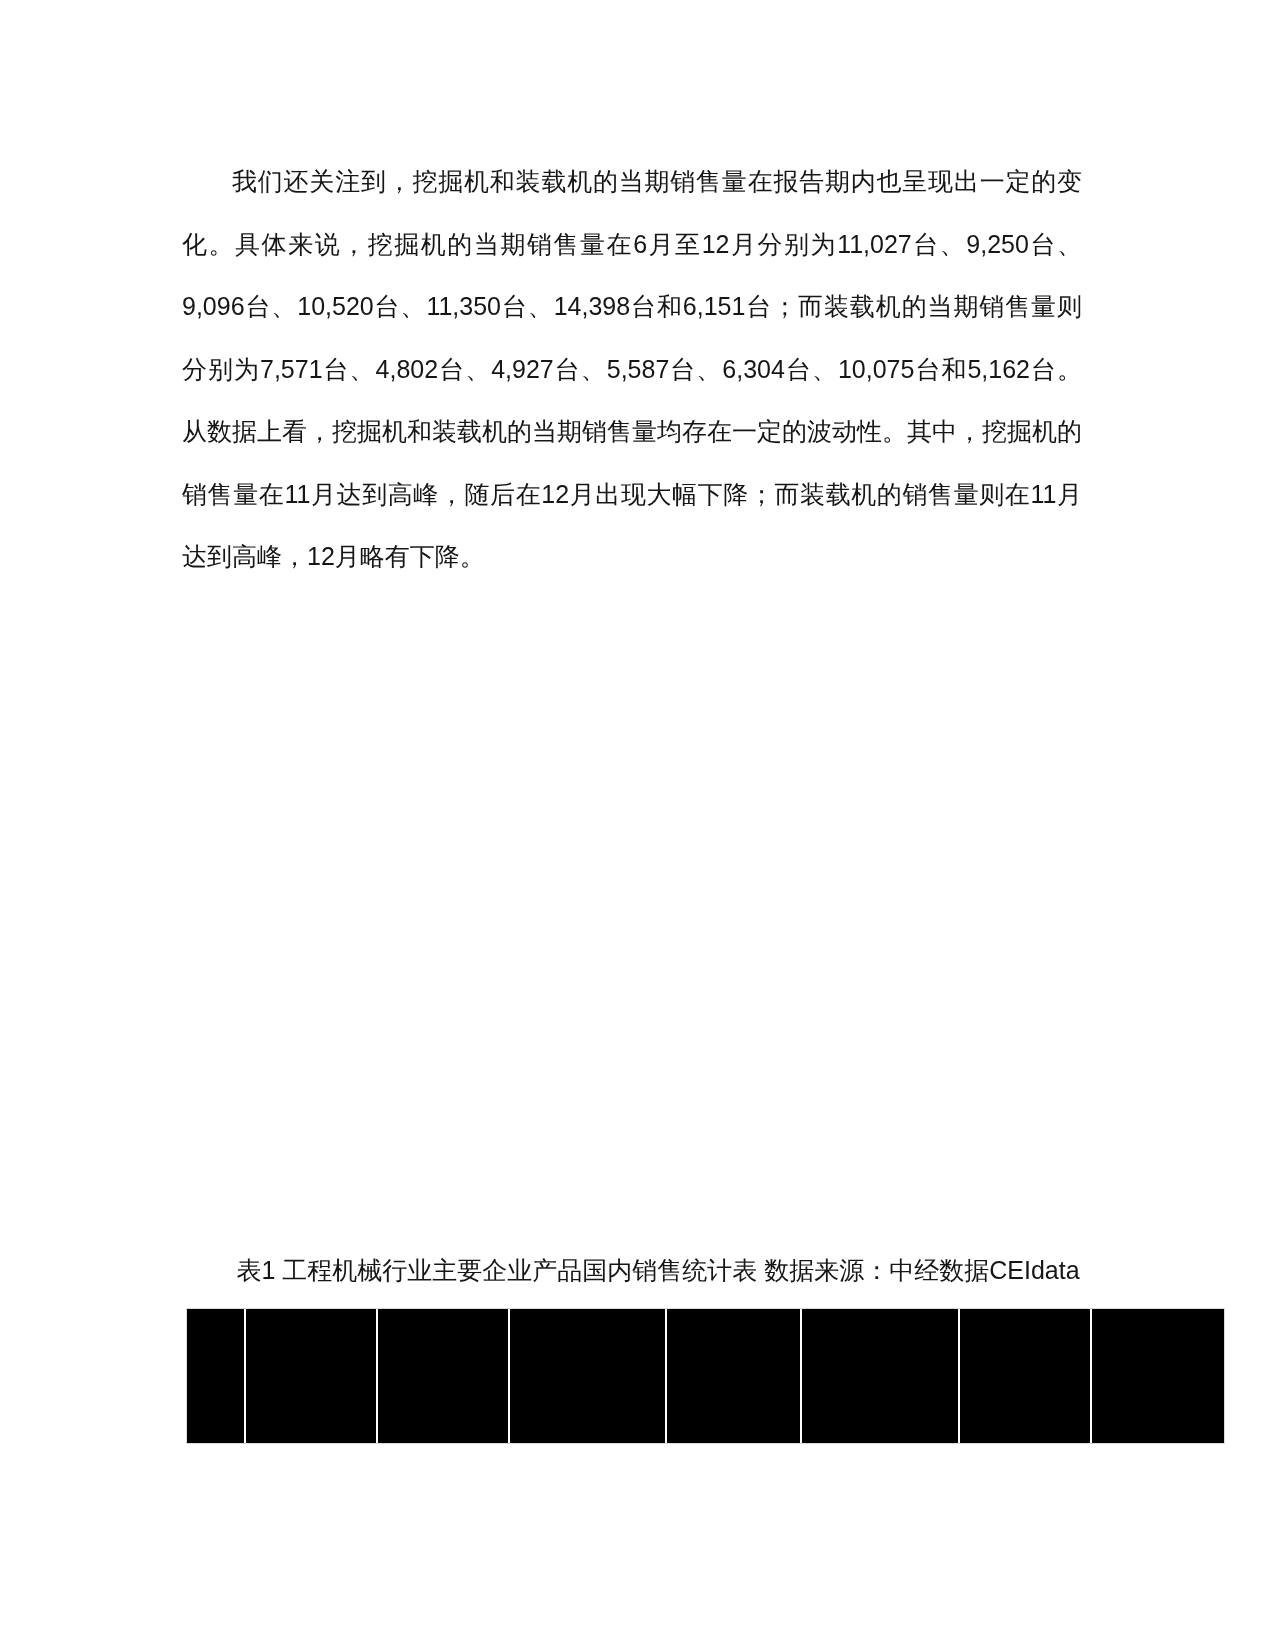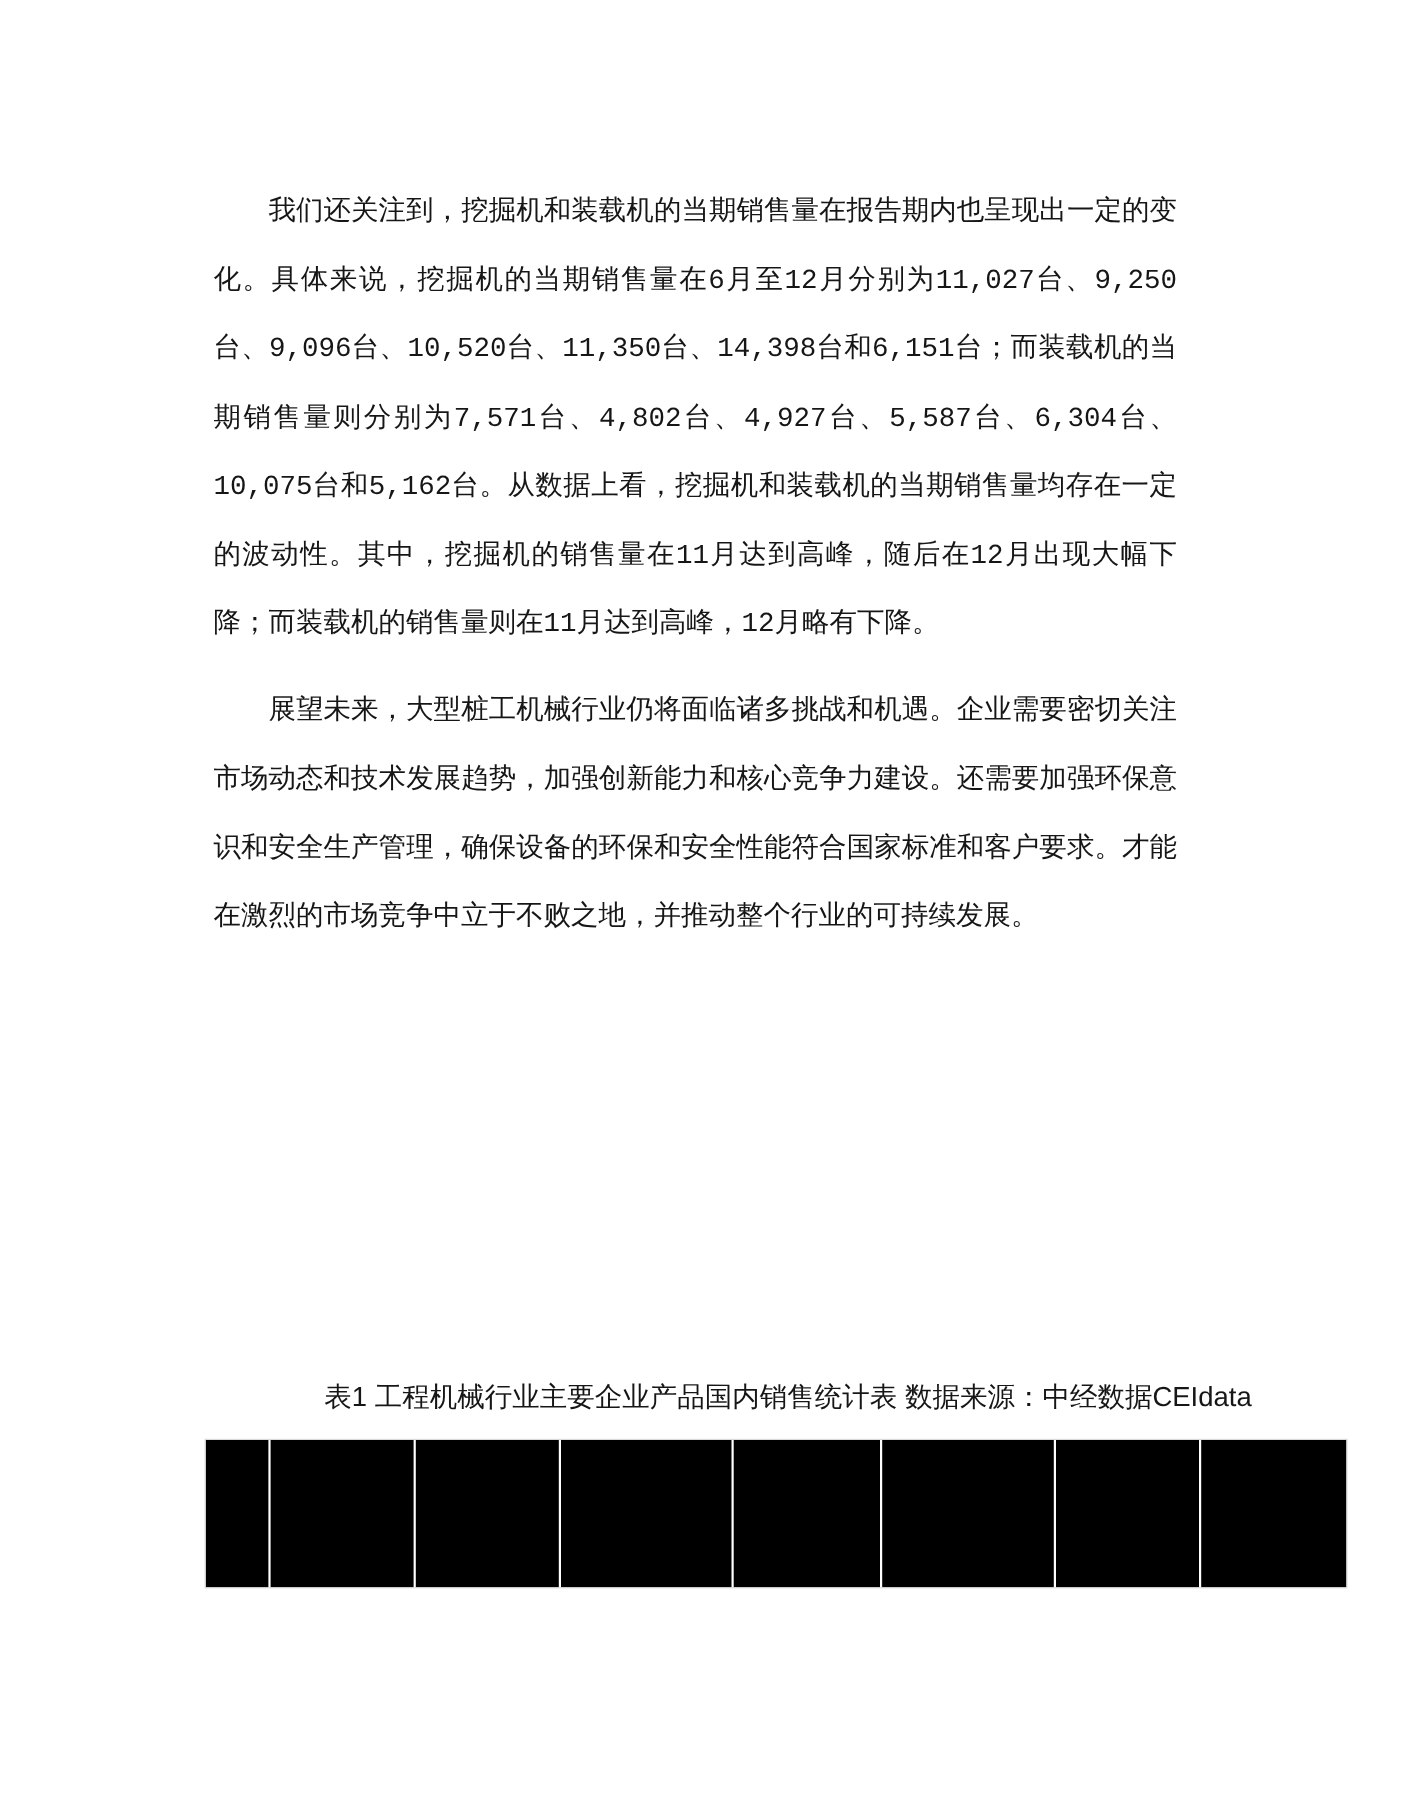--- a/index.html
+++ b/index.html
@@ -19,33 +19,32 @@
   .body-text {
     position: absolute;
     left: 178px;
     top: 146px;
     width: 908px;
     font-size: 25px;
     line-height: 62.5px;
     text-align: justify;
   }
   .body-text p {
-    margin: 16px;
+    margin: 4px;
     padding: 0;
     text-indent: 50px;
-    font-family: Liberation Mono, monospace;
   }
   .table-caption {
     position: absolute;
     left: 178px;
     top: 1239px;
     width: 960px;
     font-size: 25px;
     line-height: 62.5px;
-    text-align: right;
+    text-align: center;
     white-space: nowrap;
   }
   .sales-table {
     position: absolute;
     left: 187px;
     top: 1309px;
     width: 1037px;
     height: 134px;
     display: flex;
     gap: 2px;
@@ -57,21 +56,20 @@
     height: 100%;
   }
 </style>
 </head>
 <body>
 
 <div class="page">
 
   <div class="body-text">
     <p>我们还关注到，挖掘机和装载机的当期销售量在报告期内也呈现出一定的变化。具体来说，挖掘机的当期销售量在6月至12月分别为11,027台、9,250台、9,096台、10,520台、11,350台、14,398台和6,151台；而装载机的当期销售量则分别为7,571台、4,802台、4,927台、5,587台、6,304台、10,075台和5,162台。从数据上看，挖掘机和装载机的当期销售量均存在一定的波动性。其中，挖掘机的销售量在11月达到高峰，随后在12月出现大幅下降；而装载机的销售量则在11月达到高峰，12月略有下降。</p>
-    <p>展望未来，大型桩工机械行业仍将面临诸多挑战和机遇。企业需要密切关注市场动态和技术发展趋势，加强创新能力和核心竞争力建设。还需要加强环保意识和安全生产管理，确保设备的环保和安全性能符合国家标准和客户要求。才能在激烈的市场竞争中立于不败之地，并推动整个行业的可持续发展。</p>
   </div>
 
   <div class="table-caption">
     <span>表1 工程机械行业主要企业产品国内销售统计表</span>
      <span>数据来源：中经数据CEIdata</span>
   </div>
 
   <div class="sales-table" style="background: rgb(255, 255, 255);">
       <div class="cell" style="flex: 0 0 57px; background: rgb(0, 0, 0);"></div>
       <div class="cell" style="flex: 0 0 130px; background: rgb(0, 0, 0);"></div>

